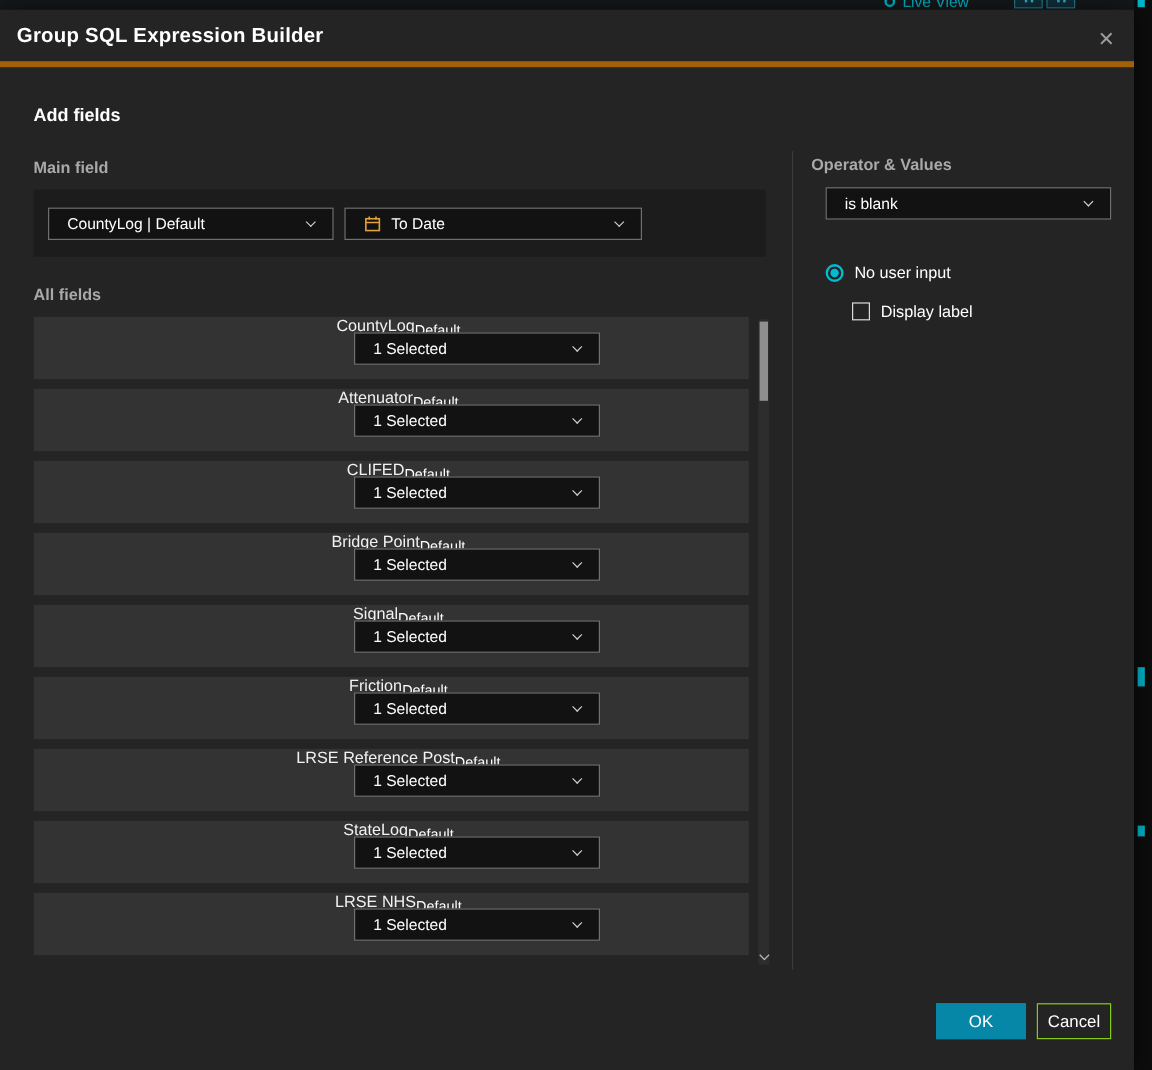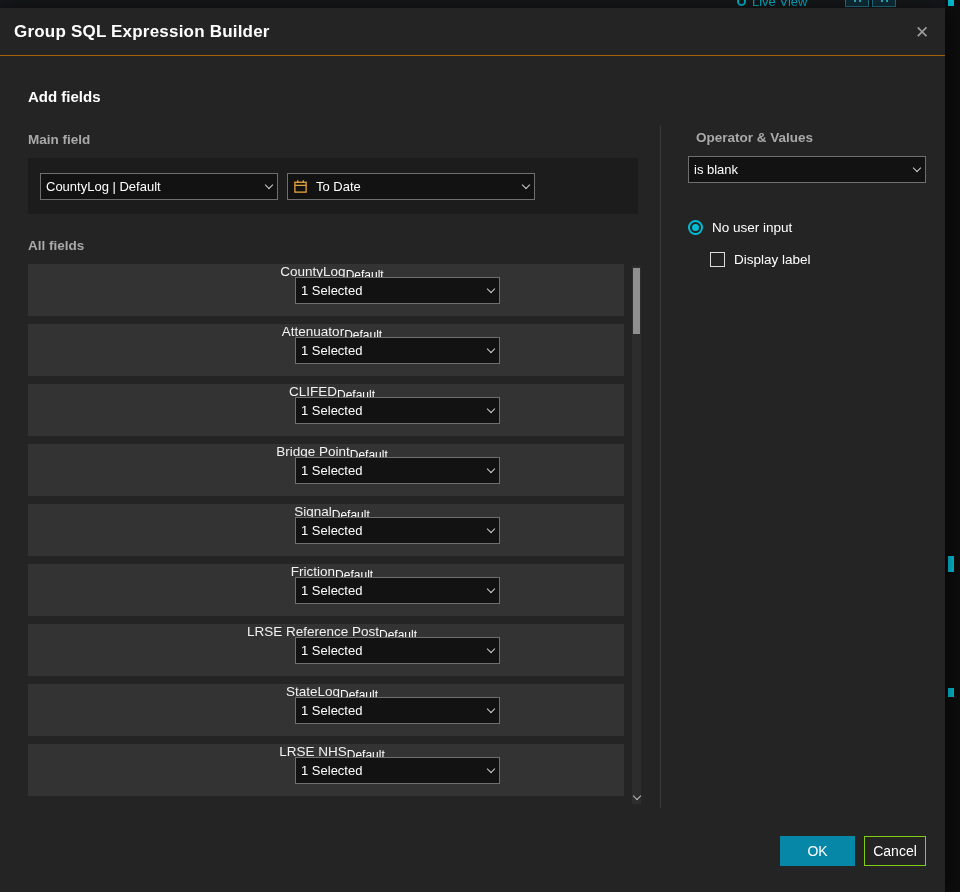--- a/index.html
+++ b/index.html
@@ -15,53 +15,53 @@
   .mini-box{position:absolute;top:-13px;width:24px;height:20px;border:1px solid #2a7d95;
     background:#10303c;display:flex;align-items:center;justify-content:center;gap:3px}
   .mini-box i{width:2px;height:10px;background:#35b9d6;display:block}
   .right-strip{position:absolute;left:945px;top:0;width:15px;height:892px;background:#0d0d0d}
   .frag{position:absolute;background:var(--accent)}
 
   
   .modal{position:absolute;left:0;top:8px;width:945px;height:884px;background:#242424;
     box-shadow:0 0 20px rgba(0,0,0,.65)}
   .modal-header{position:relative;height:48px;display:flex;align-items:center;
-    padding:0 14px;border-bottom:1px solid #a16207}
+    padding:0 14px;border-bottom:5px solid #a16207}
   .modal-title{color:#ffffff;font-size:17px;font-weight:700;letter-spacing:.2px}
   .close-btn{position:absolute;right:10px;top:11px;width:26px;height:26px;color:#9c9c9c;
     font-size:17px;display:flex;align-items:center;justify-content:center;cursor:pointer}
 
   .section-title{position:absolute;left:28px;top:80px;color:#fff;font-size:15px;font-weight:700}
   .label{color:#a9a9a9;font-size:13.5px;font-weight:700}
   .main-field-label{position:absolute;left:28px;top:124px}
   .main-panel{position:absolute;left:28px;top:150px;width:610px;height:56px;background:#1c1c1c;
     display:flex;align-items:center;gap:9px;padding:0 12px}
 
   .select{background:#121212;border:1px solid #6f6f6f;height:27px;display:flex;
-    align-items:center;color:#fff;font-size:13px;padding:0 5px;cursor:pointer;gap:8px}
+    align-items:center;color:#fff;font-size:13px;padding:0 15px;cursor:pointer;gap:8px}
   .chev{width:6px;height:6px;border-right:1.5px solid #d0d0d0;border-bottom:1.5px solid #d0d0d0;
     transform:rotate(45deg);margin-left:auto;margin-top:-3px;flex:none}
   .sel-main{width:238px}
   .sel-value{width:248px}
 
   .all-fields-label{position:absolute;left:28px;top:230px}
   .list{position:absolute;left:28px;top:256px;width:596px}
   .field-row{height:52px;background:#333333;margin-bottom:8px;position:relative;
     display:flex;flex-direction:row;justify-content:center;padding-left:12px}
   .field-name{color:#f2f2f2;font-size:13.5px}
   .field-sub{color:#ffffff;font-size:12px;margin-top:4px}
   .row-select{position:absolute;left:267px;top:13px;width:205px}
 
   .scrollbar{position:absolute;left:632px;top:258px;width:9px;height:538px;background:#2d2d2d;cursor:pointer}
   .scroll-thumb{position:absolute;left:1px;top:2px;width:7px;height:66px;background:#8f8f8f;cursor:grab}
   .scroll-arrow{position:absolute;left:1.5px;bottom:5px;width:6px;height:6px;
     border-right:1.5px solid #bdbdbd;border-bottom:1.5px solid #bdbdbd;transform:rotate(45deg)}
 
   .vdivider{position:absolute;left:660px;top:118px;width:1px;height:682px;background:#3a3a3a}
-  .op-label{position:absolute;left:696px;top:122px}
+  .op-label{position:absolute;left:676px;top:122px}
   .op-select{position:absolute;left:688px;top:148px;width:238px}
 
   .radio-row{position:absolute;left:688px;top:212px;display:flex;align-items:center;gap:9px;
     color:#fff;font-size:13.5px;cursor:pointer}
   .radio{width:15px;height:15px;border-radius:50%;border:2px solid var(--accent);
     display:flex;align-items:center;justify-content:center;flex:none}
   .radio::after{content:"";width:7px;height:7px;border-radius:50%;background:var(--accent)}
   .check-row{position:absolute;left:710px;top:244px;display:flex;align-items:flex-start;gap:9px;
     color:#fff;font-size:13.5px;cursor:pointer}
   .checkbox{width:15px;height:15px;border:1.5px solid #dcdcdc;background:transparent;flex:none}

